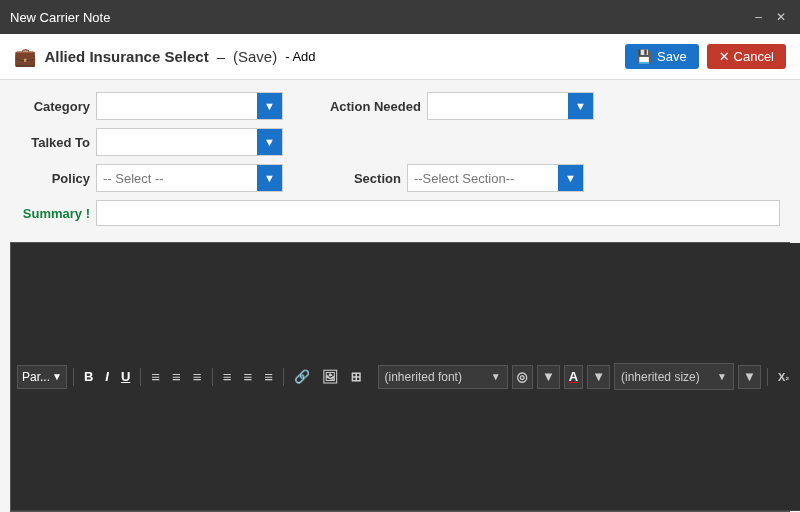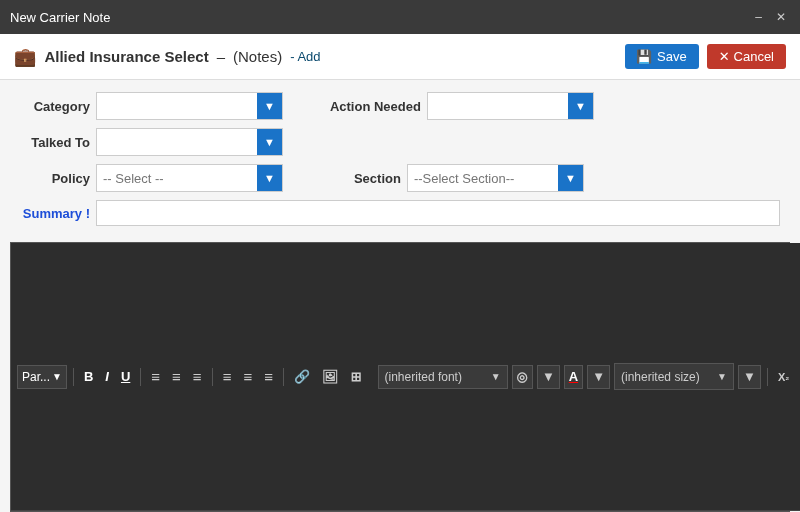--- a/index.html
+++ b/index.html
@@ -275,22 +275,22 @@
   </div>
 </div>
 
 <div class="dialog">
 
   <div class="dialog-header">
     <div class="dialog-header-left">
       <span class="briefcase-icon">💼</span>
       <span style="font-weight:bold;">Allied Insurance Select</span>
       <span>–</span>
-      <span>(Notes)</span>
-      <span style="color:#0c4a6e;font-size:13px;">- Add</span>
+      <span>(Save)</span>
+      <span style="color:#000000;font-size:13px;">- Add</span>
     </div>
     <div class="dialog-header-right">
       <button class="btn-save">
         <span>💾</span>
         <span>Save</span>
       </button>
       <button class="btn-cancel">
         <span>✕</span>
         <span>Cancel</span>
       </button>
@@ -347,21 +347,21 @@
         <div class="select-wrapper">
           <input type="text" class="select-input" value="" placeholder="--Select Section--" style="color: rgb(153, 153, 153); width: 150px;">
           <button class="select-btn">
             <span>▼</span>
           </button>
         </div>
       </div>
     </div>
 
     <div class="summary-row">
-      <label class="form-label" style="color:#1d4ed8; white-space:nowrap;">Summary !</label>
+      <label class="form-label" style="color:#15803d; white-space:nowrap;">Summary !</label>
       <input type="text" class="summary-input" value="" style="">
     </div>
 
   </div>
 
   <div class="editor-container">
 
     <div class="editor-toolbar-top">
       <div class="toolbar-dropdown">
         <span>Par...</span>

